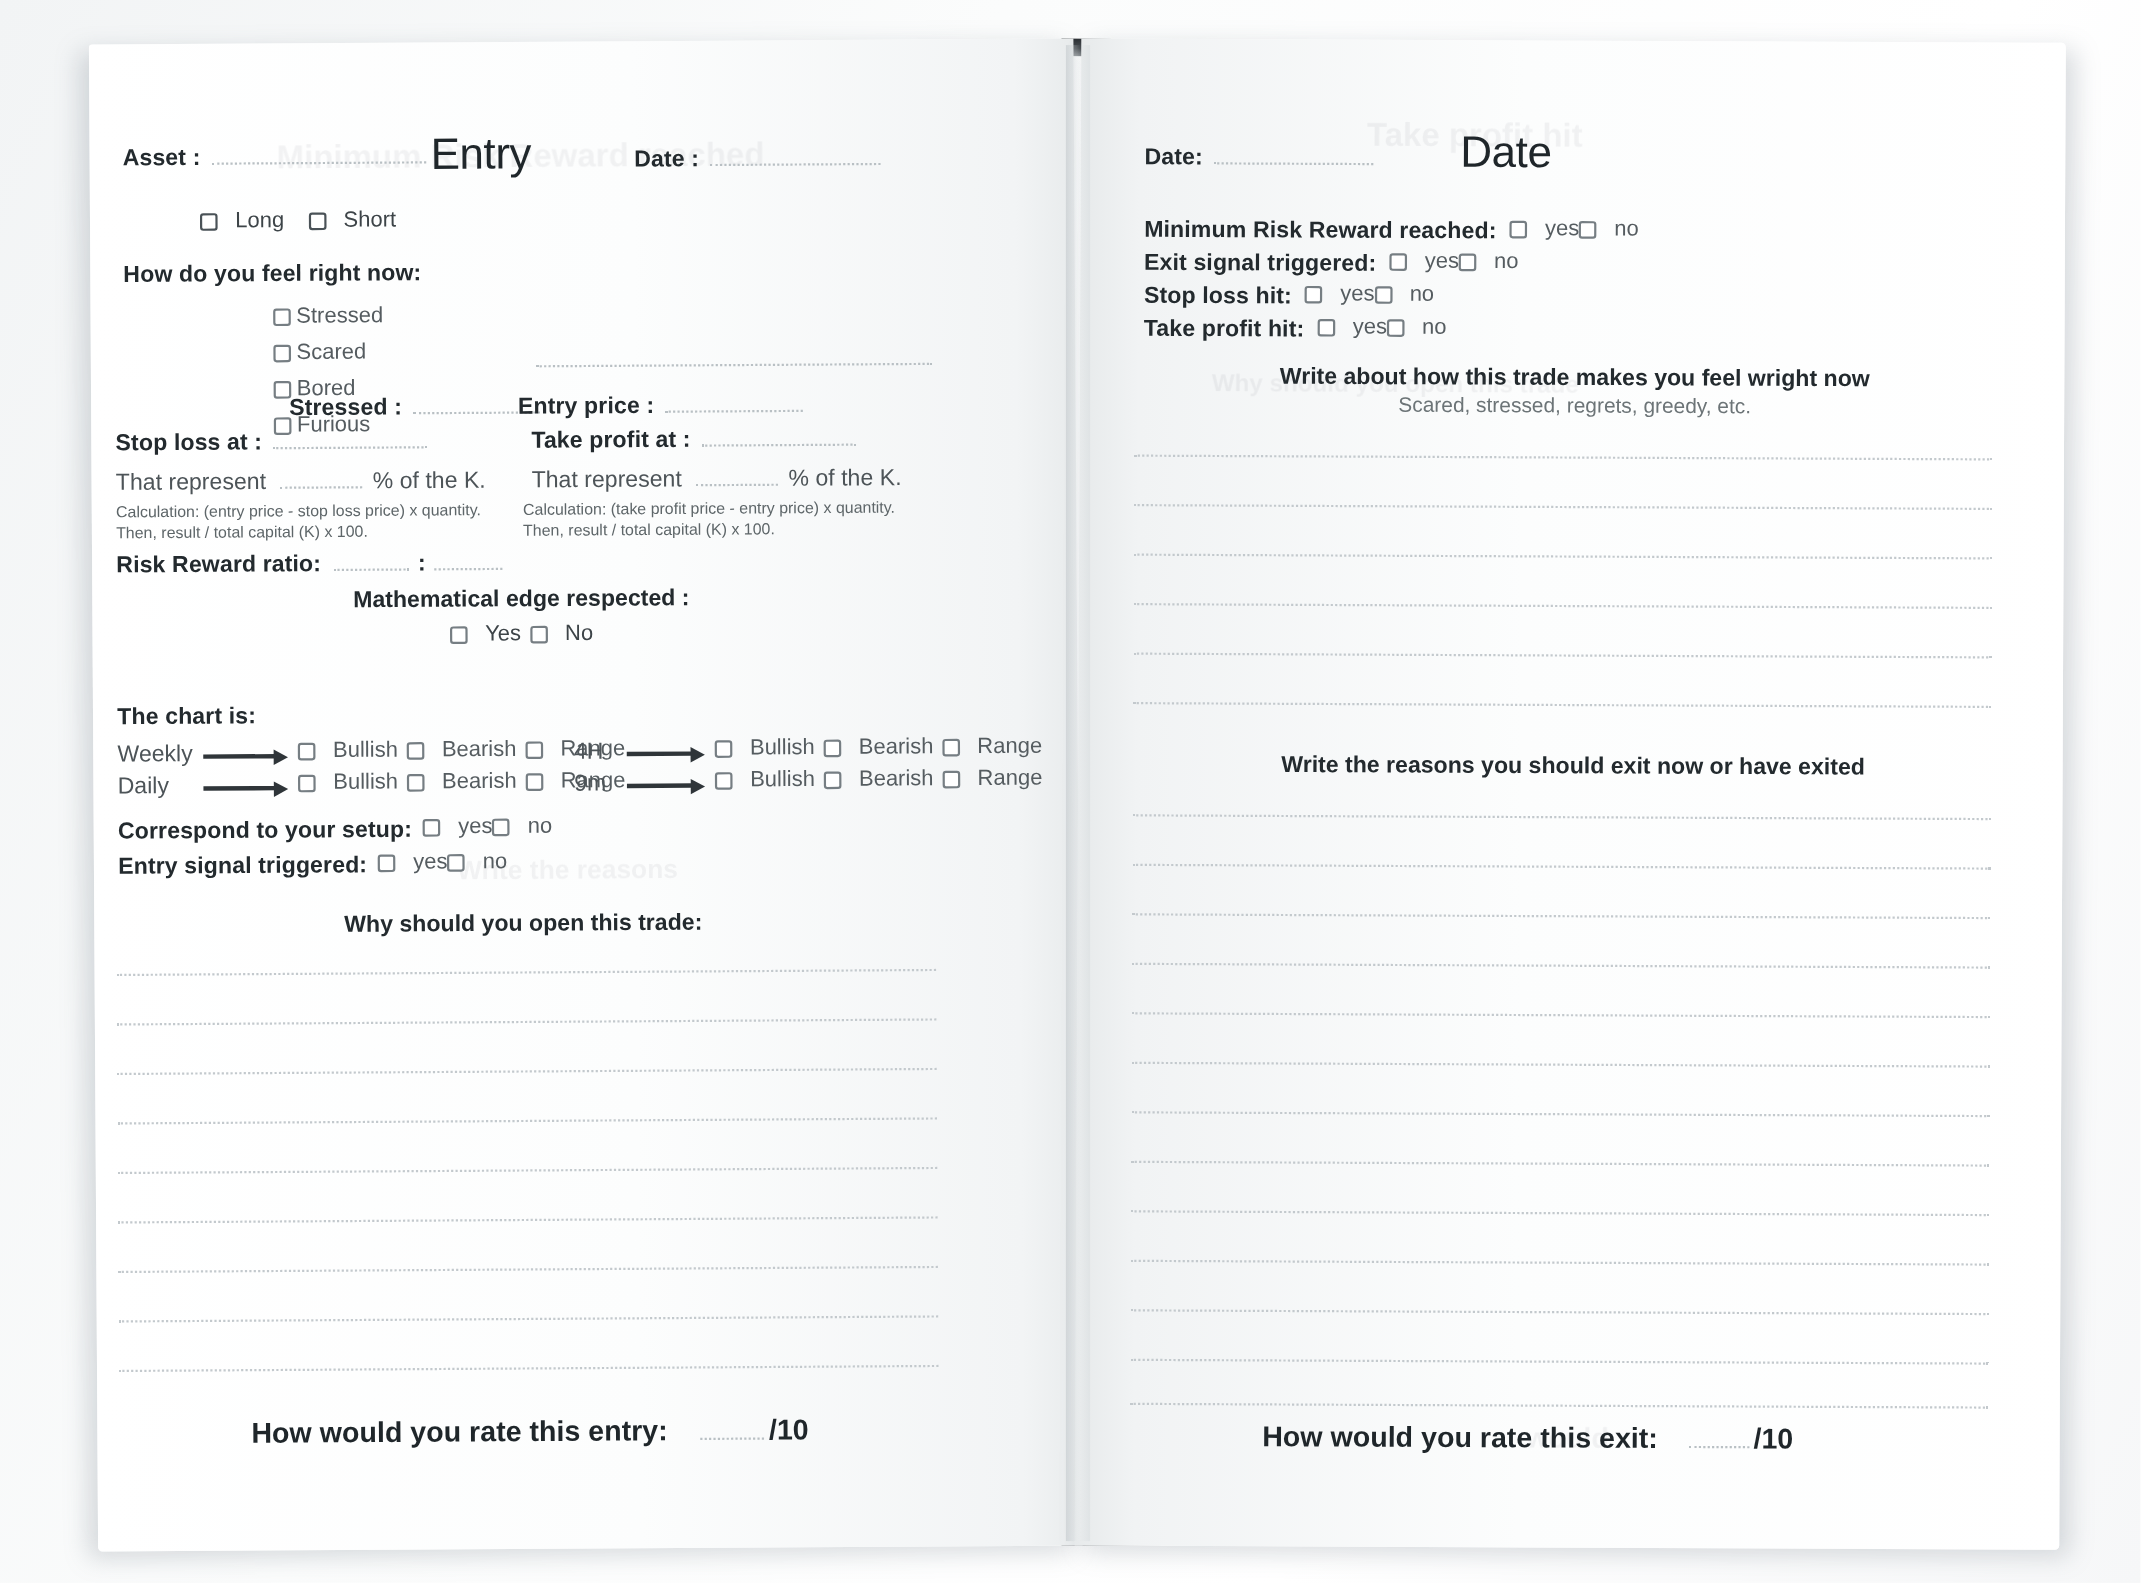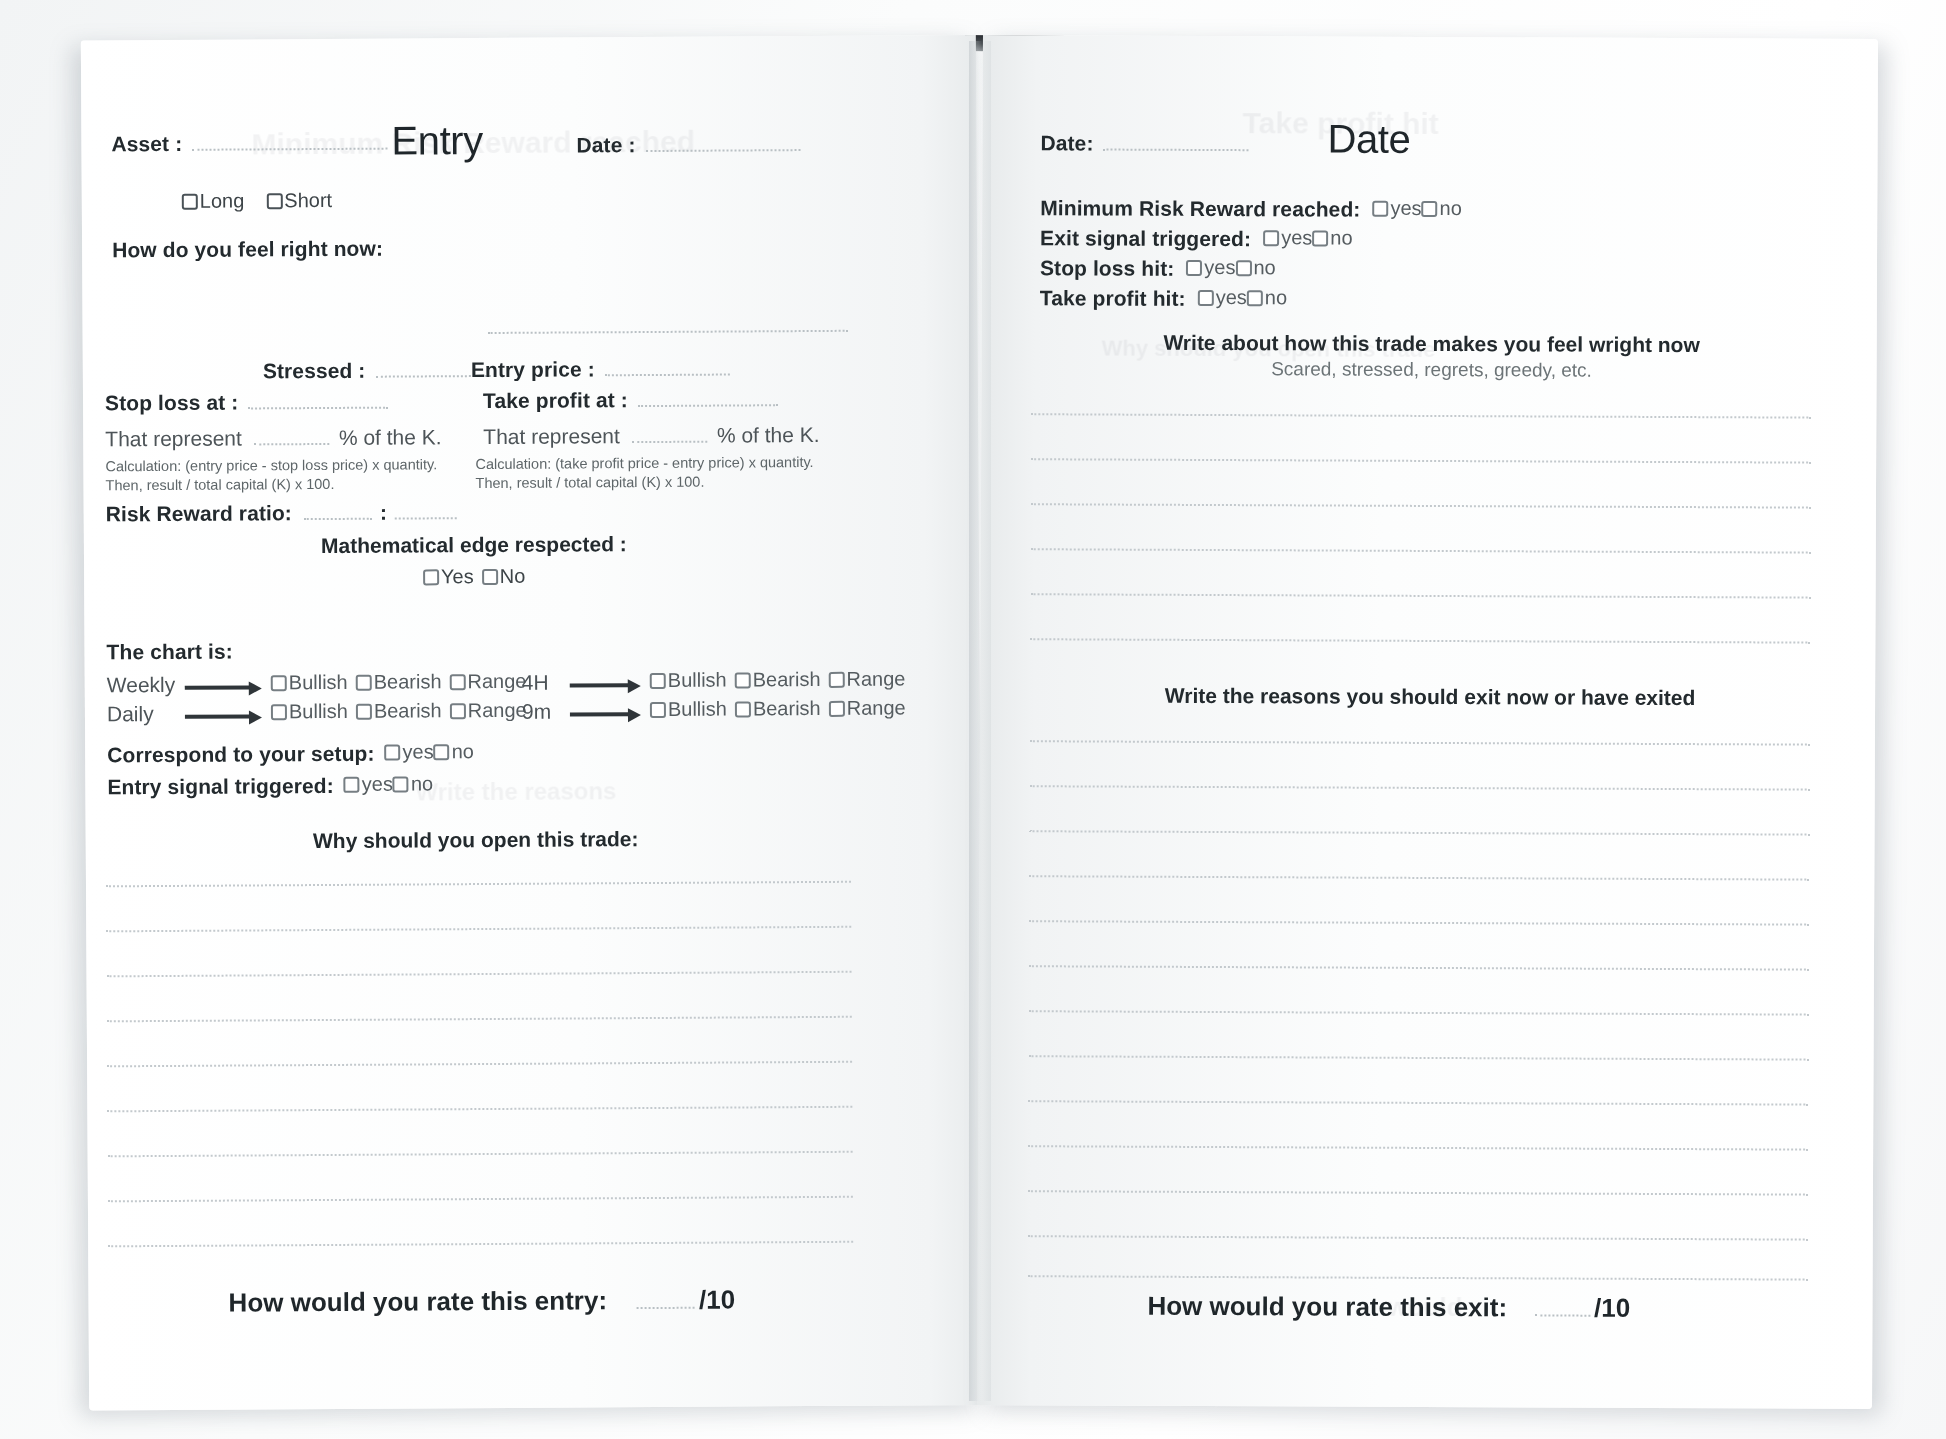--- a/index.html
+++ b/index.html
@@ -123,21 +123,21 @@
   .cb-dark { border-color: #4a5257; }
 
   .chk {
     display: inline-flex;
     align-items: center;
     gap: 5px;
     font-size: 20px;
     color: #555c60;
     white-space: nowrap;
   }
-  .chk.tight { gap: 2px; }
+  .chk.tight { gap: 16px; }
   .chk-strong { color: #3d4448; }
 
   .title {
     font-weight: normal;
     font-size: 40px;
     color: #1f262a;
     letter-spacing: -.4px;
   }
 
   .center-h {
@@ -218,20 +218,38 @@
           </span>
           <span class="chk tight chk-strong">
             <span class="cb cb-dark"></span>
             <span>Short</span>
           </span>
         </div>
 
         <div style="position:absolute;left:30px;top:198px;" class="lbl-b">How do you feel right now:</div>
 
 
+        <div style="position:absolute;left:166px;top:237px;display:flex;flex-direction:column;gap:10px;">
+          <span class="chk">
+              <span class="cb"></span>
+              <span>Stressed</span>
+            </span>
+          <span class="chk">
+              <span class="cb"></span>
+              <span>Scared</span>
+            </span>
+          <span class="chk">
+              <span class="cb"></span>
+              <span>Bored</span>
+            </span>
+          <span class="chk">
+              <span class="cb"></span>
+              <span>Furious</span>
+            </span>
+        </div>
 
         <span class="dots" style="position:absolute;left:405px;top:293px;width:360px;"></span>
 
         <div class="row" style="left:180px;top:320px;">
           <span class="lbl-b">Stressed :</span>
           <span class="dots" style="width:115px;margin-left:10px;"></span>
         </div>
         <div class="row" style="left:388px;top:320px;">
           <span class="lbl-b">Entry price :</span>
           <span class="dots" style="width:125px;margin-left:10px;"></span>

